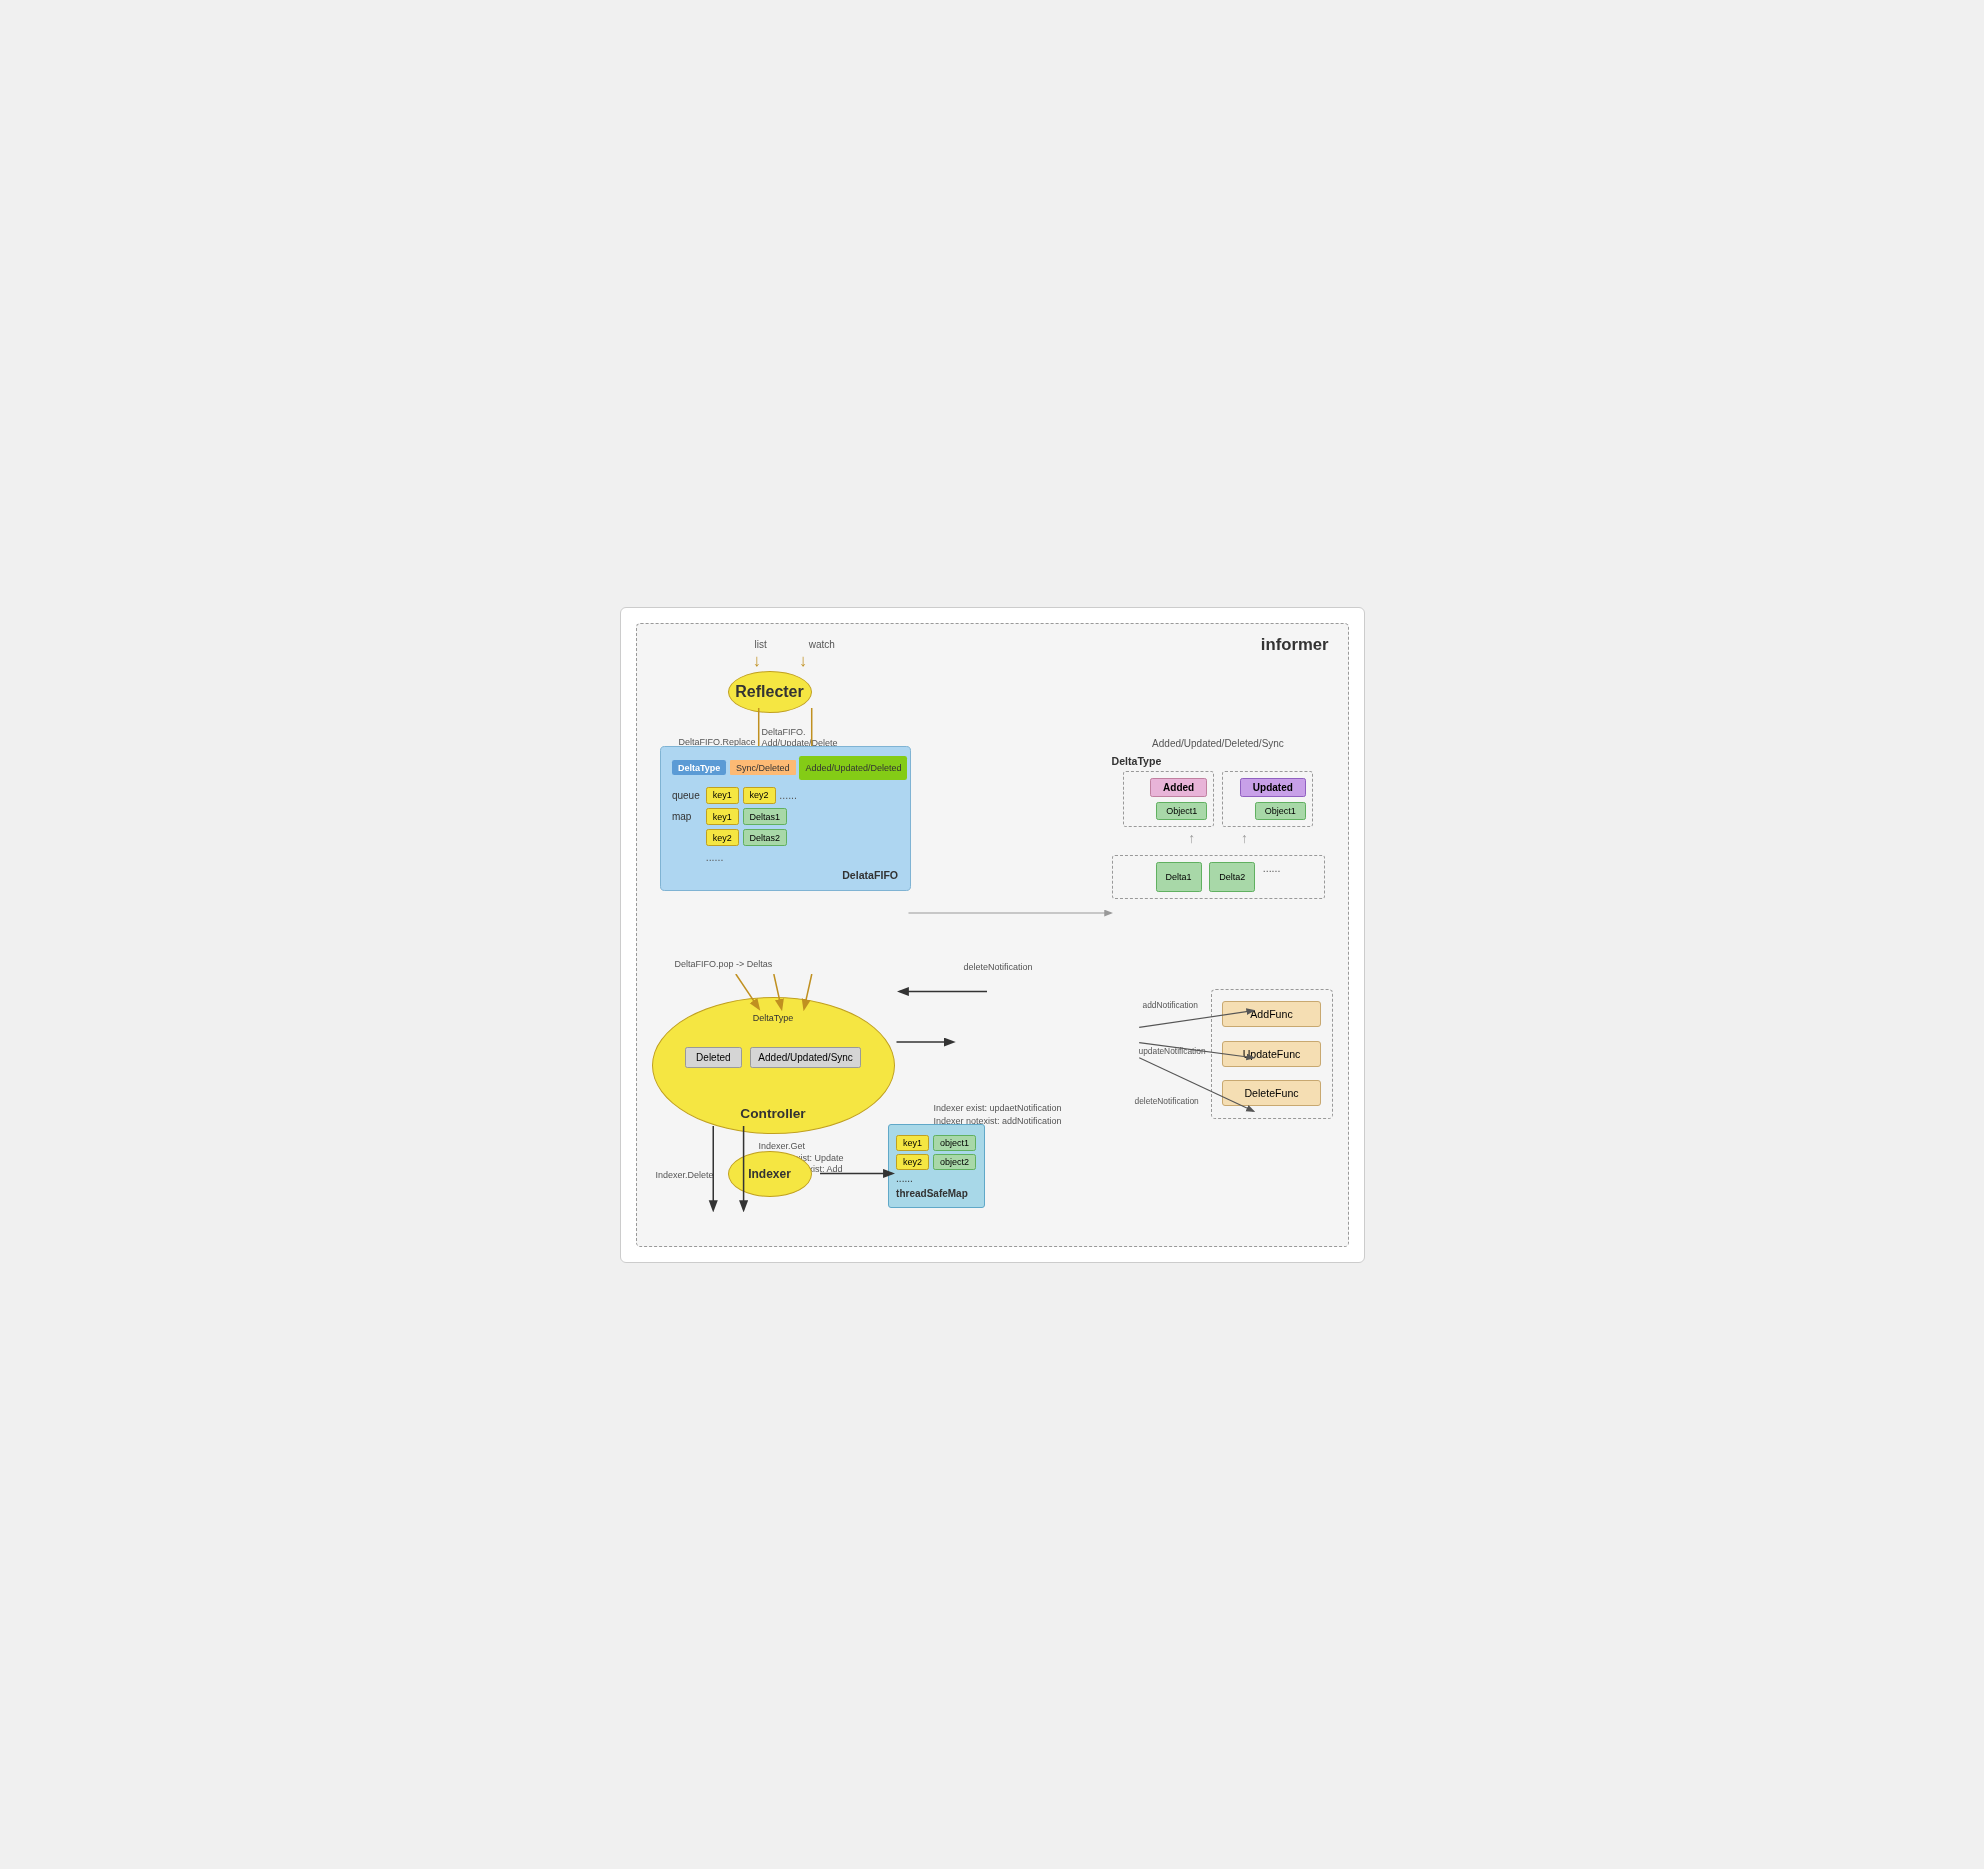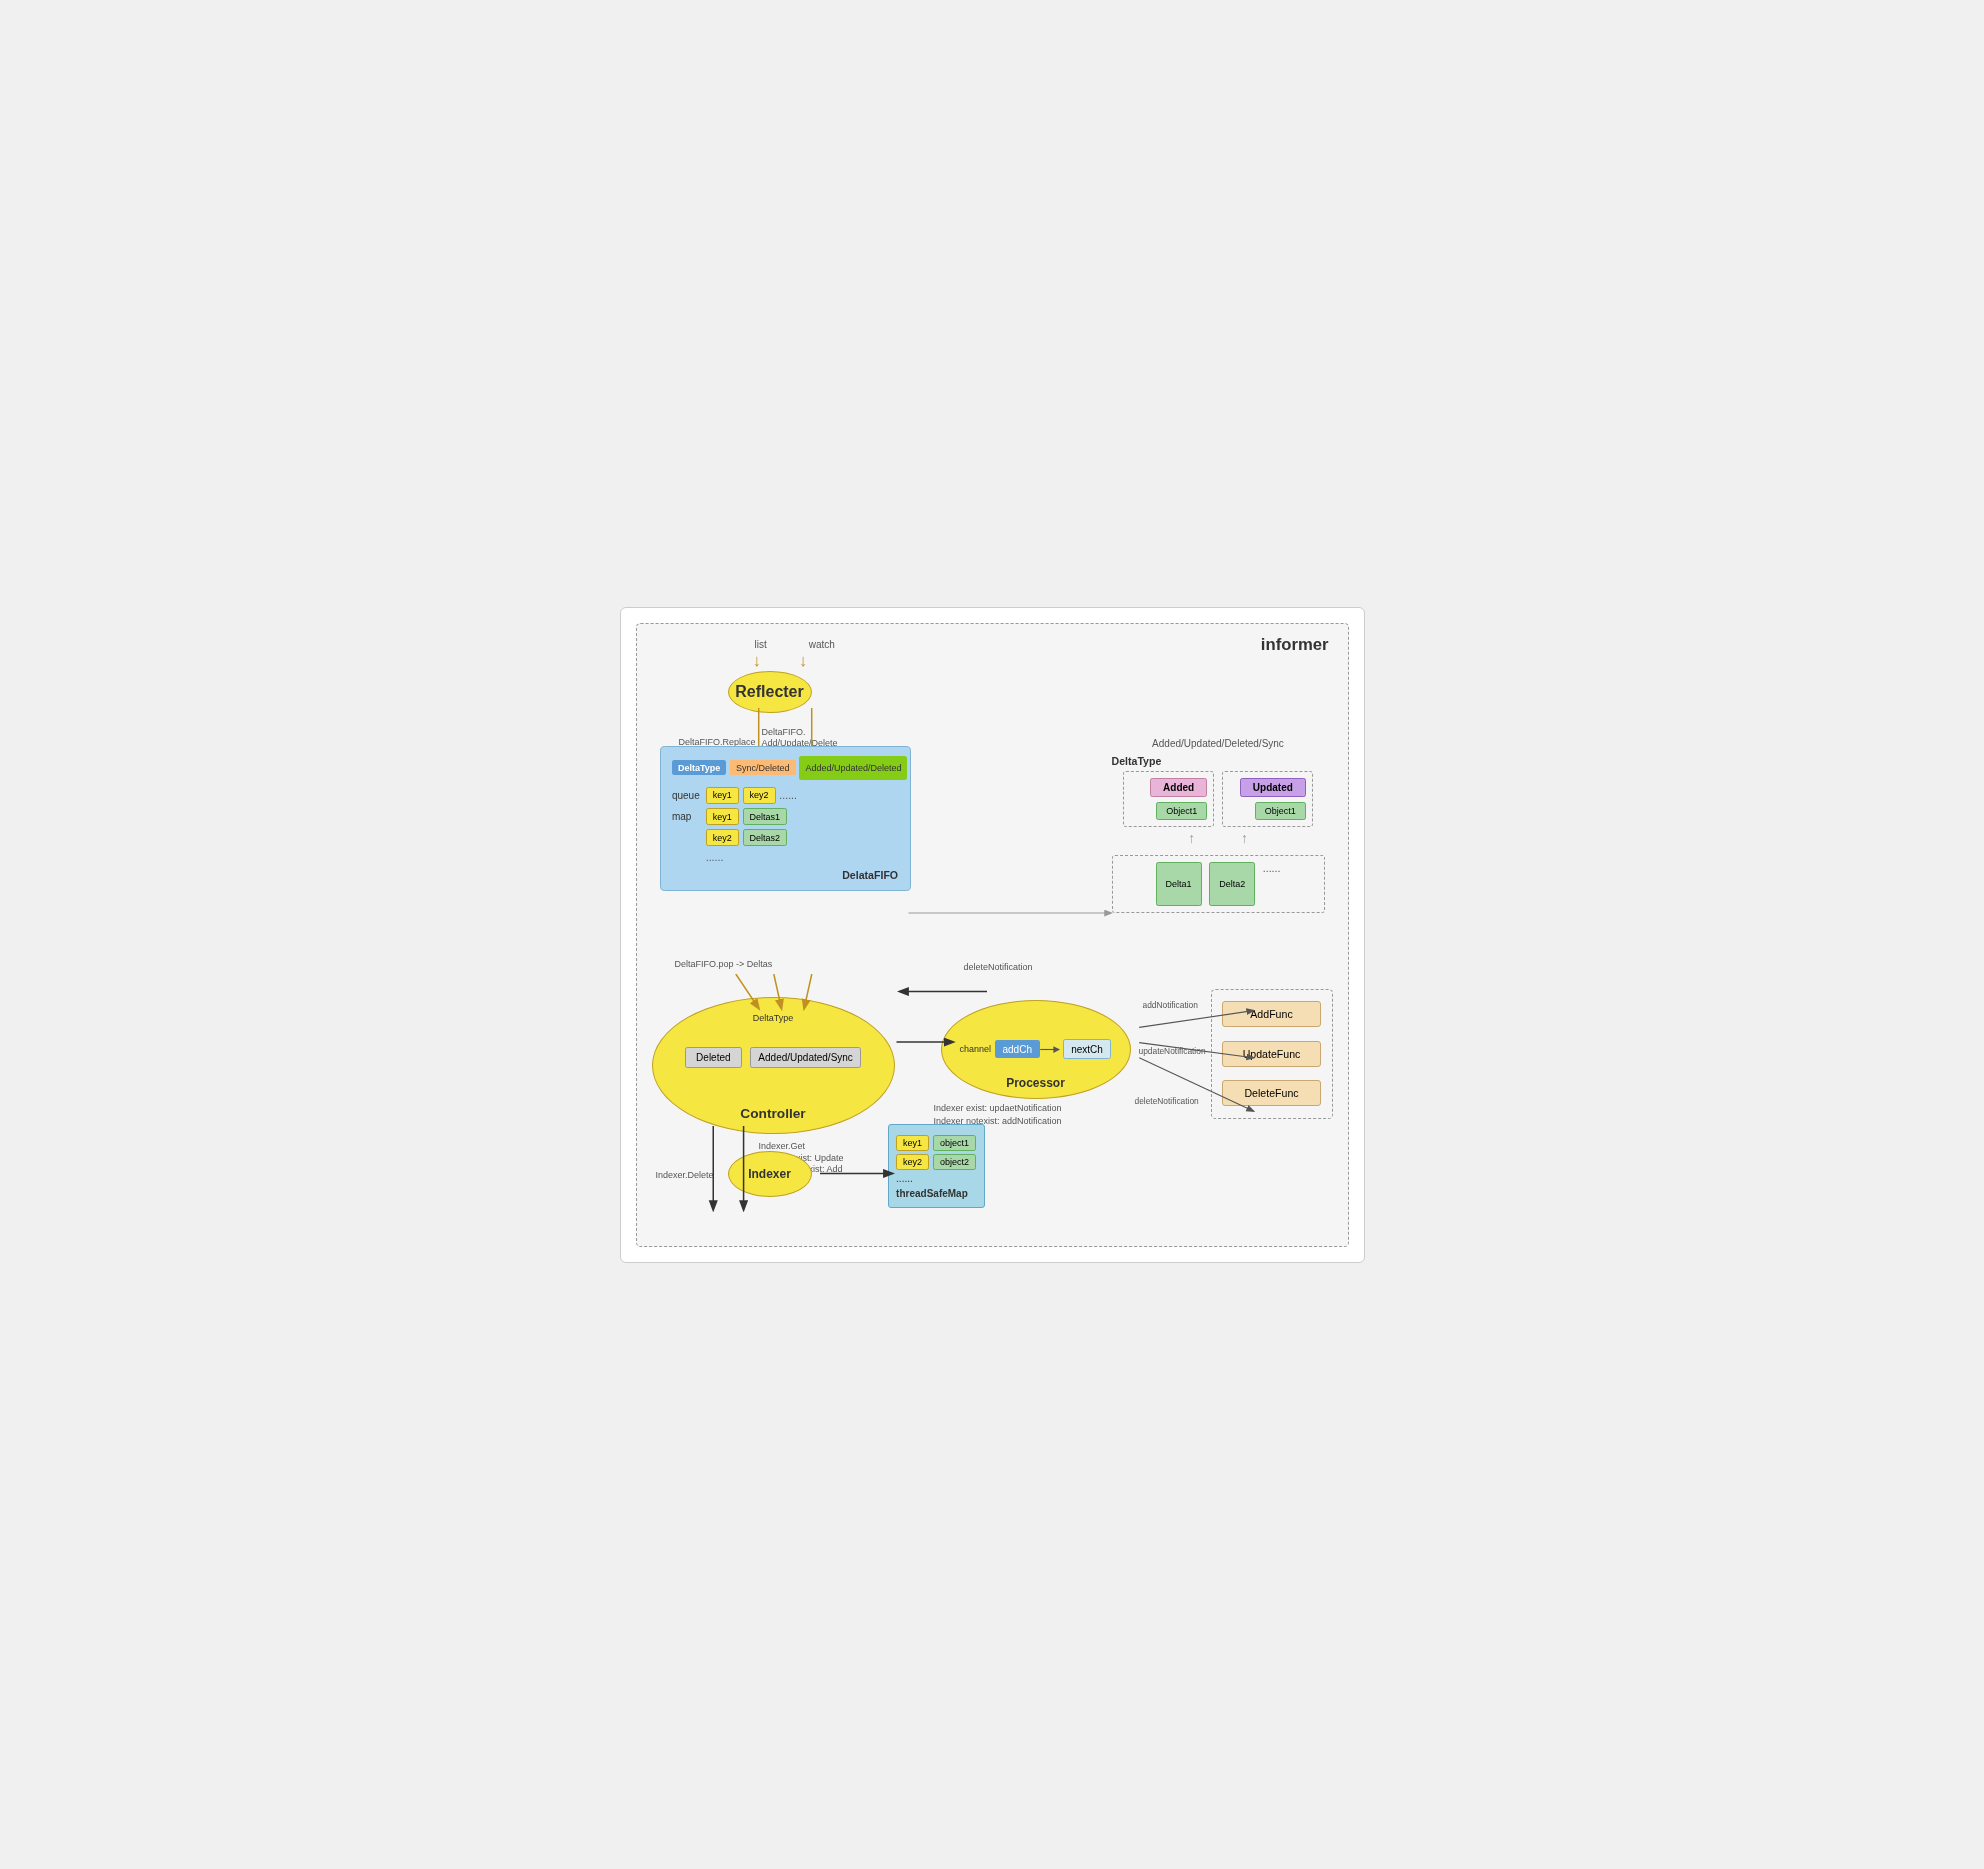--- a/index.html
+++ b/index.html
@@ -245,21 +245,21 @@
       gap: 7.6px;
       justify-content: center;
       margin-top: 9px;
       border: 1.5px dashed #999;
       border-radius: 3px;
       padding: 6px;
     }
     .delta1-box, .delta2-box {
       background: #a8d8a8;
       border: 0.8px solid #60b060;
-      padding: 16px 9px;
+      padding: 9px 9px;
       border-radius: 2.3px;
       font-size: 9px;
     }
     .controller-oval {
       background: #f5e642;
       border: 1.5px solid #c0a020;
       border-radius: 50%;
       width: 243px;
       height: 137px;
       display: flex;
@@ -536,36 +536,20 @@
       <defs>
         <marker id="arr3" markerWidth="8" markerHeight="8" refX="6" refY="3" orient="auto">
           <path d="M0,0 L0,6 L8,3 z" fill="#c09020"></path>
         </marker>
       </defs>
       <line x1="30" y1="0" x2="60" y2="45" stroke="#c09020" stroke-width="2" marker-end="url(#arr3)"></line>
       <line x1="80" y1="0" x2="90" y2="45" stroke="#c09020" stroke-width="2" marker-end="url(#arr3)"></line>
       <line x1="130" y1="0" x2="120" y2="45" stroke="#c09020" stroke-width="2" marker-end="url(#arr3)"></line>
     </svg>
 
-    <div style="position:absolute;top:376px;left:304px;">
-      <div class="processor-oval">
-        <span class="channel-label">channel</span>
-        <span class="addch-box">addCh</span>
-        <svg width="23" height="15" viewBox="0 0 30 20">
-          <defs>
-            <marker id="arr4" markerWidth="6" markerHeight="6" refX="5" refY="3" orient="auto">
-              <path d="M0,0 L0,6 L6,3 z" fill="#555"></path>
-            </marker>
-          </defs>
-          <line x1="0" y1="10" x2="25" y2="10" stroke="#555" stroke-width="1.5" marker-end="url(#arr4)"></line>
-        </svg>
-        <span class="nextch-box">nextCh</span>
-        <div class="processor-title">Processor</div>
-      </div>
-    </div>
 
     <svg style="position:absolute;top:403px;left:259px;width:61px;height:30px;" viewBox="0 0 80 40" width="61" height="30">
       <defs>
         <marker id="arr5" markerWidth="8" markerHeight="8" refX="6" refY="3" orient="auto">
           <path d="M0,0 L0,6 L8,3 z" fill="#333"></path>
         </marker>
       </defs>
       <line x1="0" y1="20" x2="75" y2="20" stroke="#333" stroke-width="2" marker-end="url(#arr5)"></line>
     </svg>
 

